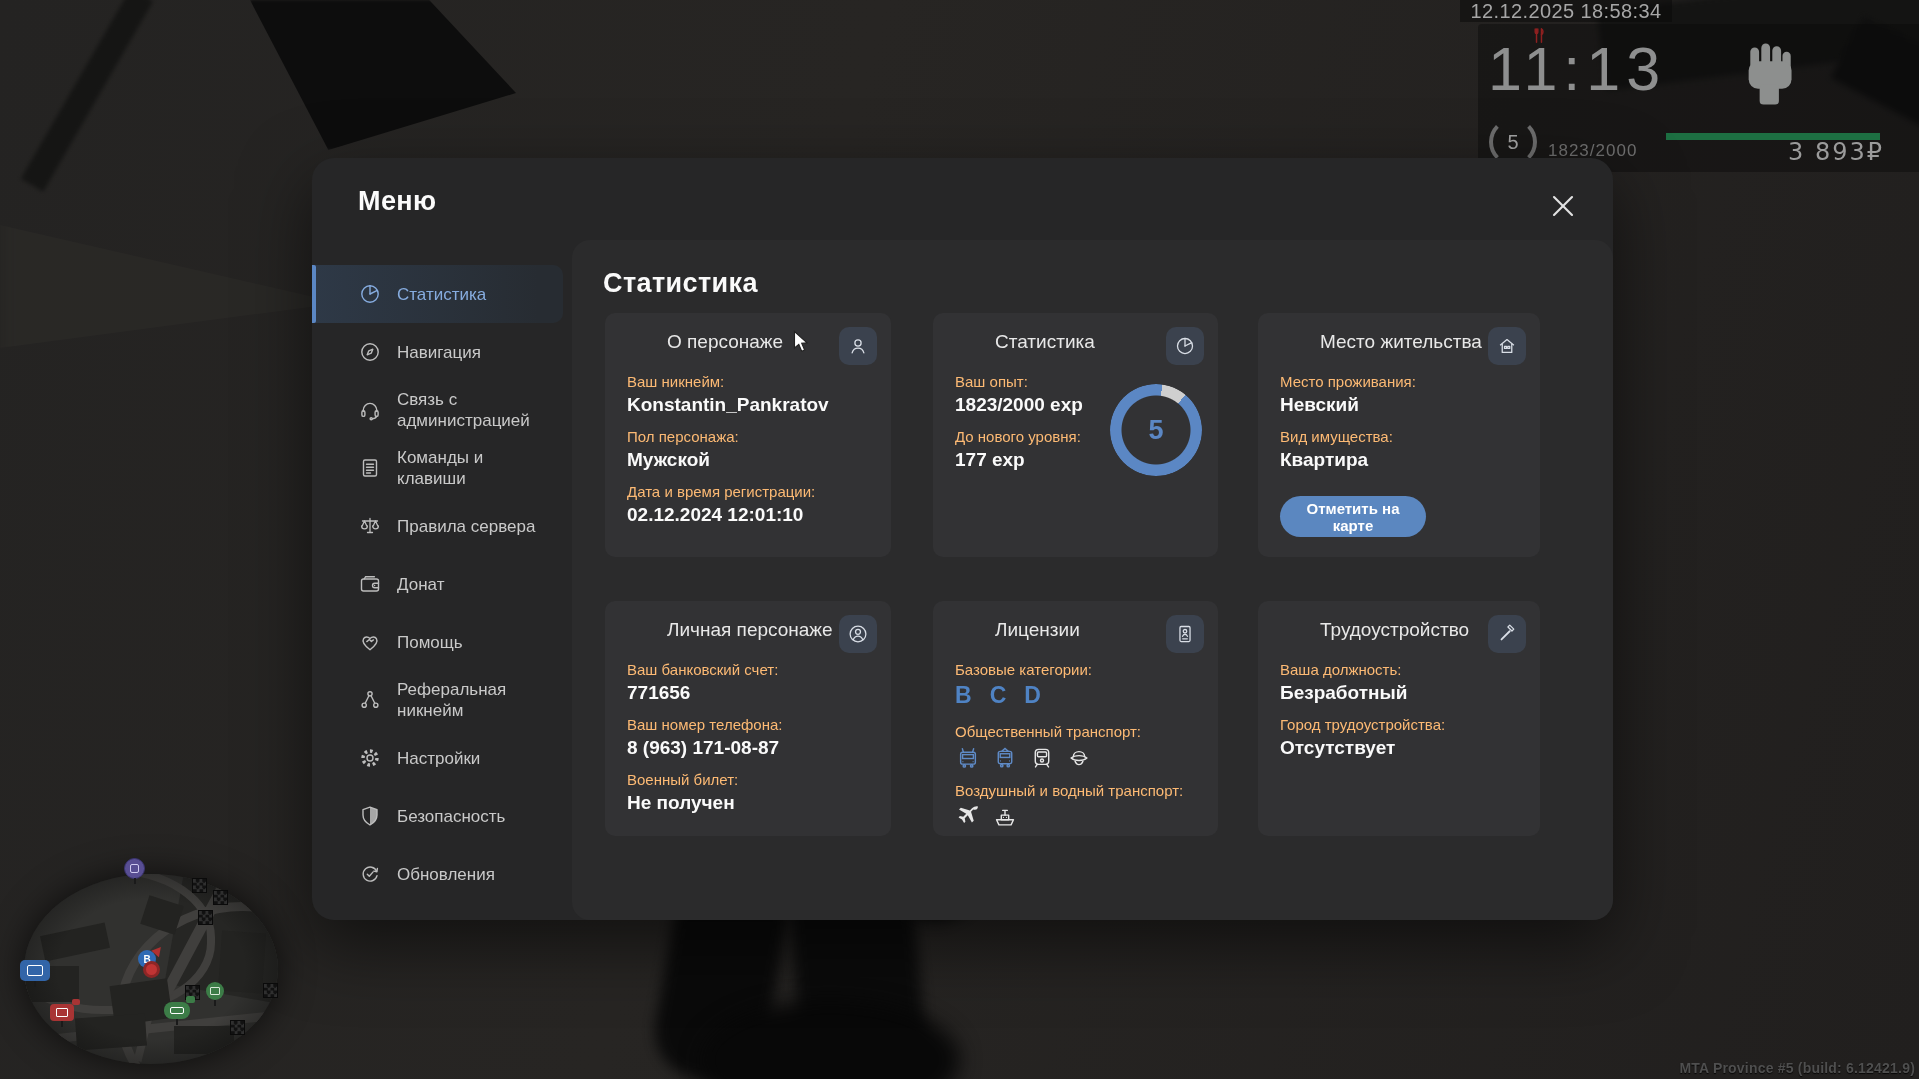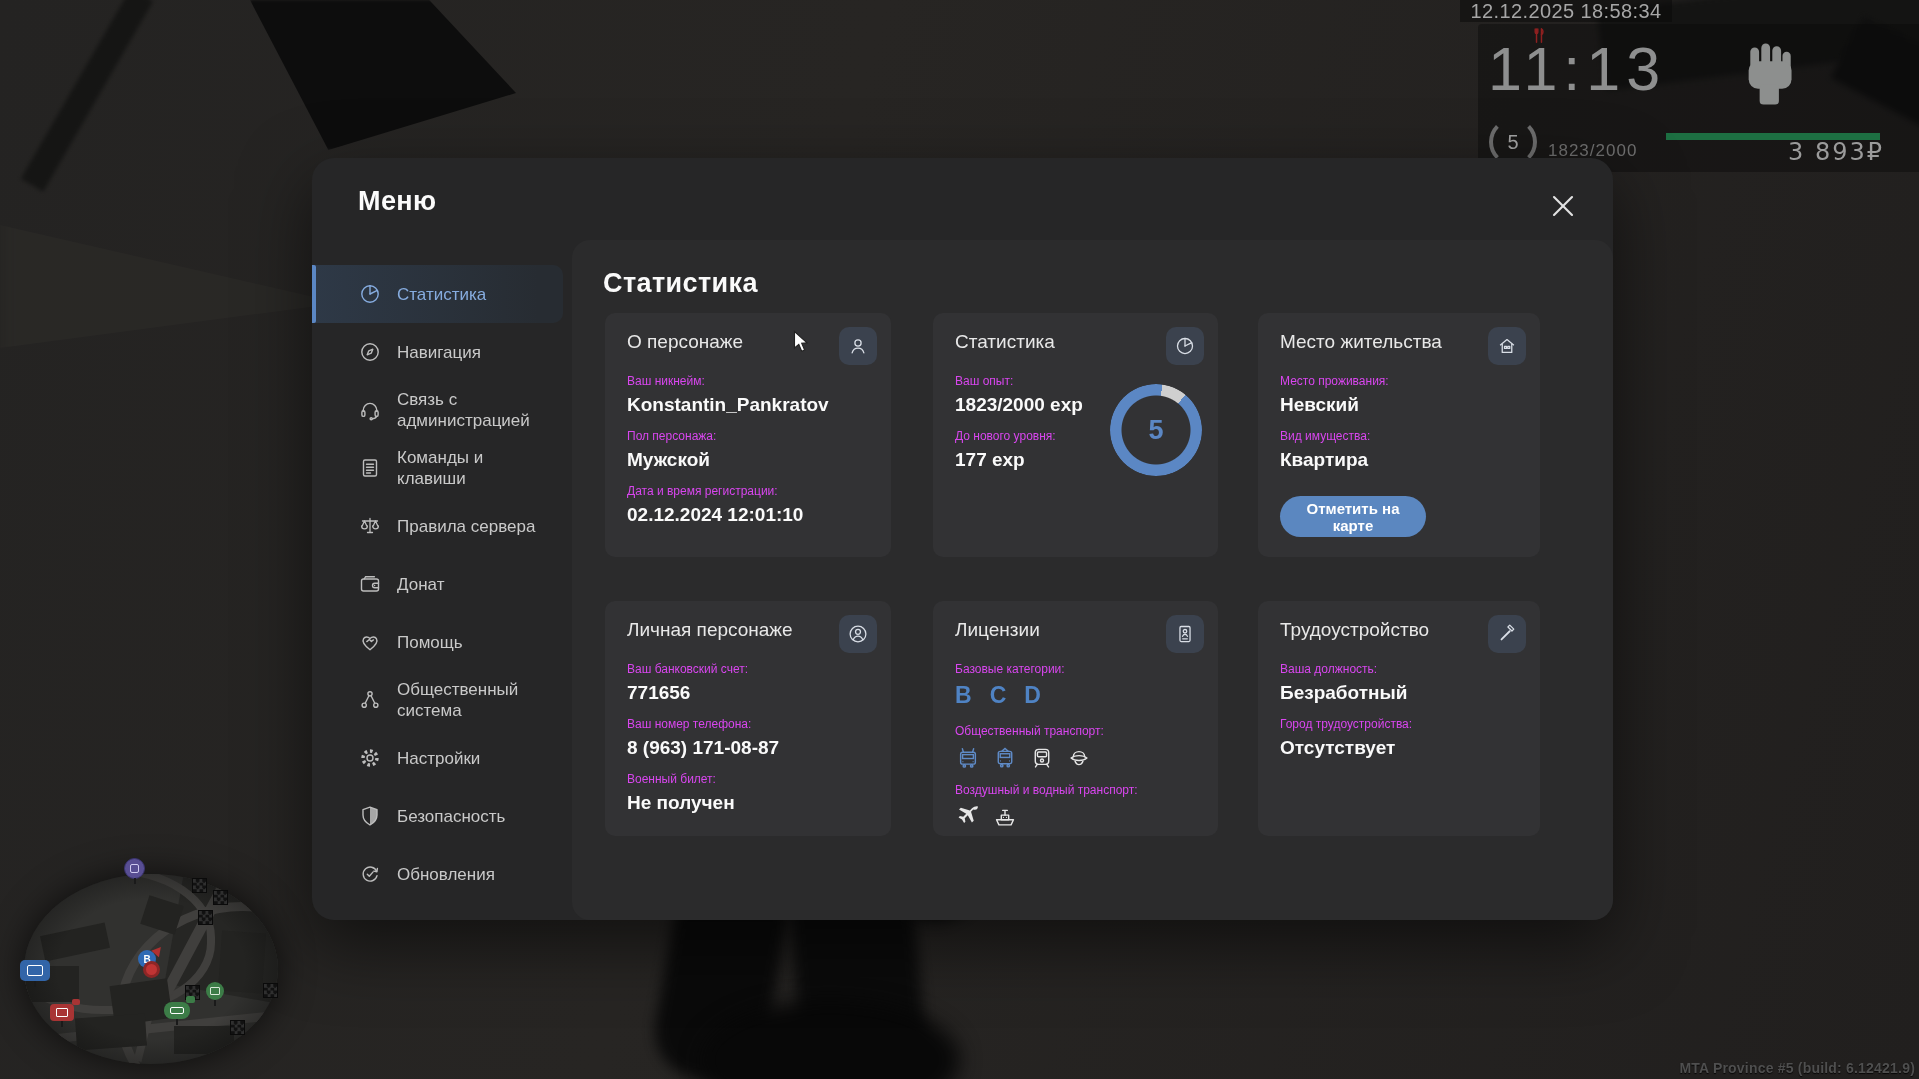--- a/index.html
+++ b/index.html
@@ -51,25 +51,25 @@
   .content{position:absolute;left:260px;top:82px;right:0;bottom:0;background:#2b2b2c;border-radius:18px 18px 20px 18px;}
   .content-heading{position:absolute;left:31px;top:28px;font-size:27px;font-weight:bold;color:#fafafa;letter-spacing:.4px;}
   
   .card{position:absolute;background:#323234;border-radius:10px;box-sizing:border-box;padding:18px 22px;}
   #card-about{left:605px;top:313px;width:286px;height:244px;}
   #card-stats{left:933px;top:313px;width:285px;height:244px;}
   #card-res{left:1258px;top:313px;width:282px;height:244px;}
   #card-personal{left:605px;top:601px;width:286px;height:235px;}
   #card-lic{left:933px;top:601px;width:285px;height:235px;}
   #card-job{left:1258px;top:601px;width:282px;height:235px;}
-  .card-title{font-size:19px;color:#e8e8e8;margin-bottom:20px;}
+  .card-title{font-size:19px;color:#e8e8e8;margin-bottom:20px;margin-left:40px;}
   .badge{position:absolute;top:14px;right:14px;width:38px;height:38px;border-radius:10px;background:#3b424e;
     display:flex;align-items:center;justify-content:center;color:#d9dee6;}
   .field{margin-bottom:12px;}
-  .f-label{font-size:12px;line-height:17px;color:#d946ef;margin-bottom:4px;}
+  .f-label{font-size:15px;line-height:17px;color:#fdba74;margin-bottom:4px;}
   .f-value{font-size:19px;line-height:22px;font-weight:bold;color:#fafafa;}
   .donut{position:absolute;left:177px;top:71px;width:92px;height:92px;border-radius:50%;
     -webkit-mask:radial-gradient(circle,transparent 34px,#000 35px);mask:radial-gradient(circle,transparent 34px,#000 35px);}
   .donut-num{position:absolute;left:177px;top:71px;width:92px;height:92px;display:flex;align-items:center;justify-content:center;
     font-size:27px;font-weight:bold;color:#5b87c4;}
   .map-btn{position:absolute;left:22px;bottom:20px;width:146px;height:41px;border-radius:21px;background:#5b87c0;border:none;
     color:#fff;font-size:15px;font-weight:bold;font-family:inherit;cursor:pointer;}
   .lic-letters{display:flex;gap:18px;margin:2px 0 14px 0;}
   .lic-letter{font-size:23px;font-weight:bold;color:#4f83c4;}
   .t-icons{display:flex;gap:11px;margin:4px 0 12px 0;}
@@ -221,21 +221,21 @@
     </div>
     <div class="sb-item">
       <span class="sb-icon">
         <svg width="24" height="24" viewBox="0 0 24 24" fill="none" stroke="currentColor" stroke-width="1.4">
           <circle cx="12" cy="5.8" r="2.1"></circle>
             <circle cx="6.2" cy="17.2" r="2.1"></circle>
             <circle cx="17.8" cy="17.2" r="2.1"></circle>
           <path d="M10.9 7.7 L7.2 15.3 M13.1 7.7 L16.8 15.3"></path>
           </svg>
       </span>
-      <span class="sb-label">Общественный система</span>
+      <span class="sb-label">Реферальная никнейм</span>
     </div>
     <div class="sb-item">
       <span class="sb-icon">
         <svg width="24" height="24" viewBox="0 0 24 24" fill="none" stroke="currentColor">
           <circle cx="12" cy="12" r="7" stroke-width="3.4" stroke-dasharray="2.7 2.75"></circle>
           <circle cx="12" cy="12" r="3" stroke-width="1.4"></circle>
           </svg>
       </span>
       <span class="sb-label">Настройки</span>
     </div>

